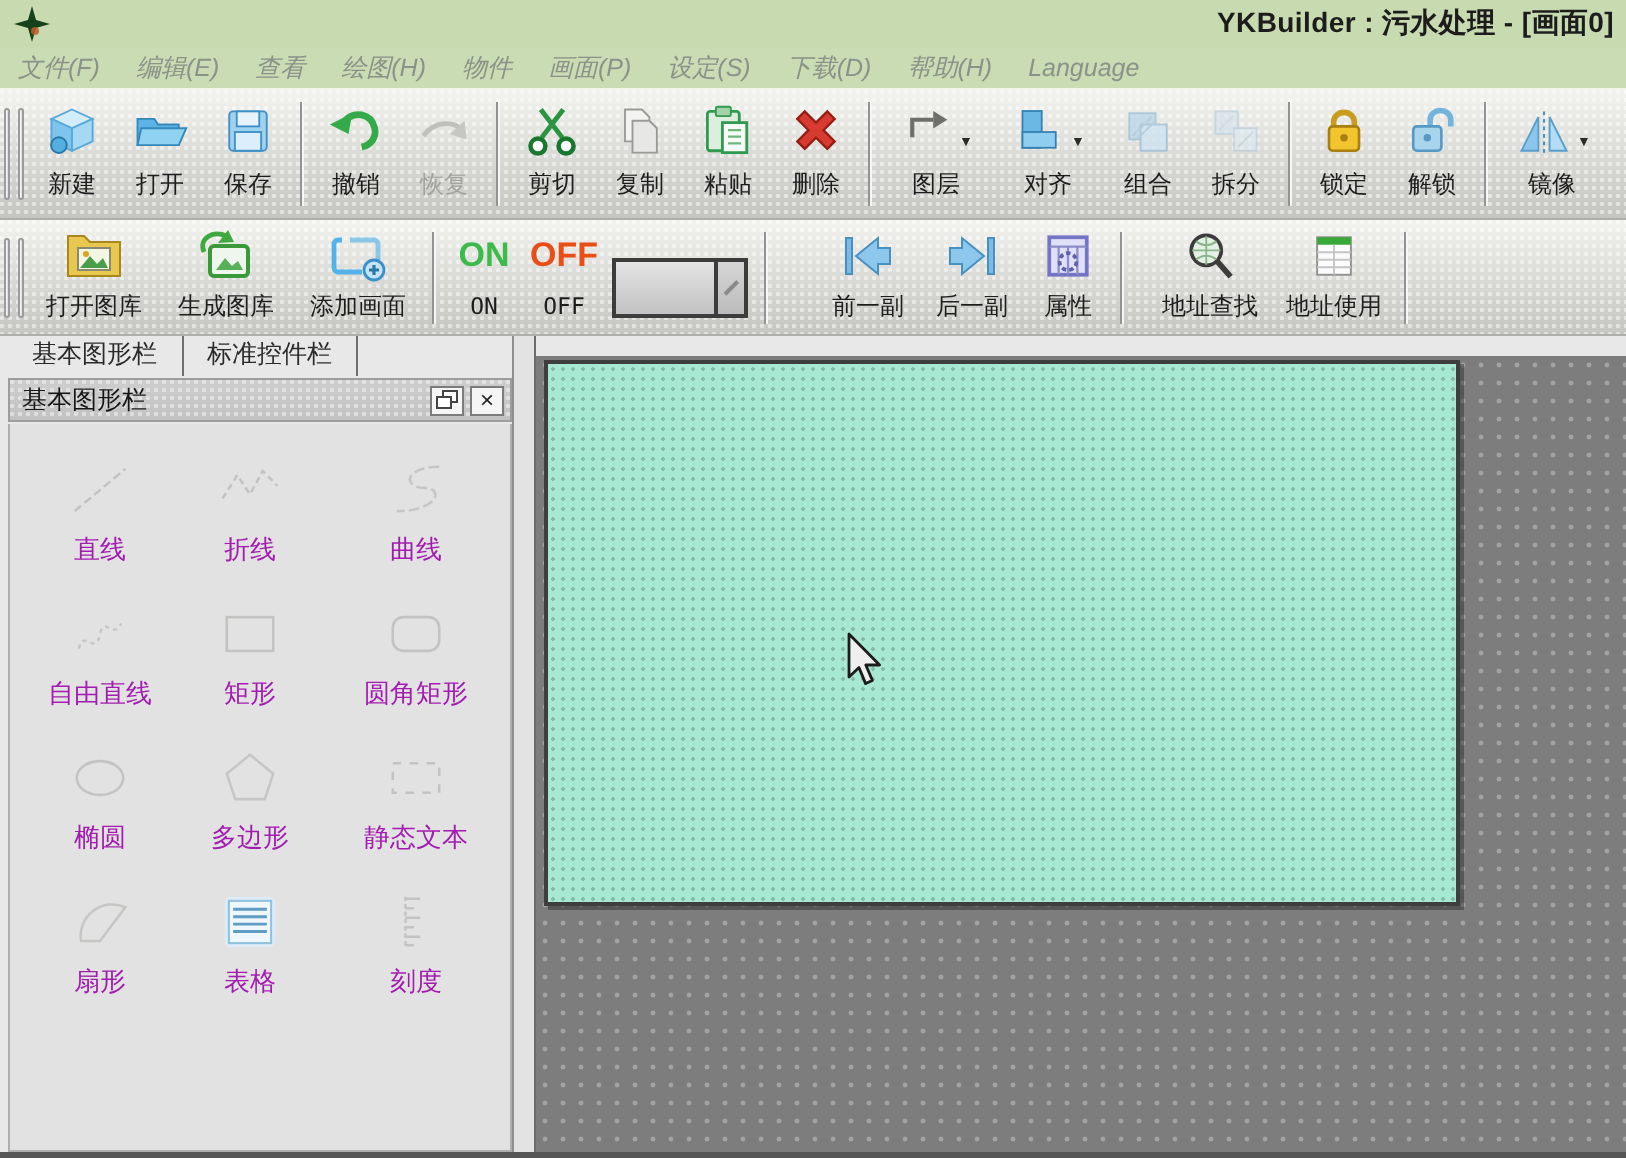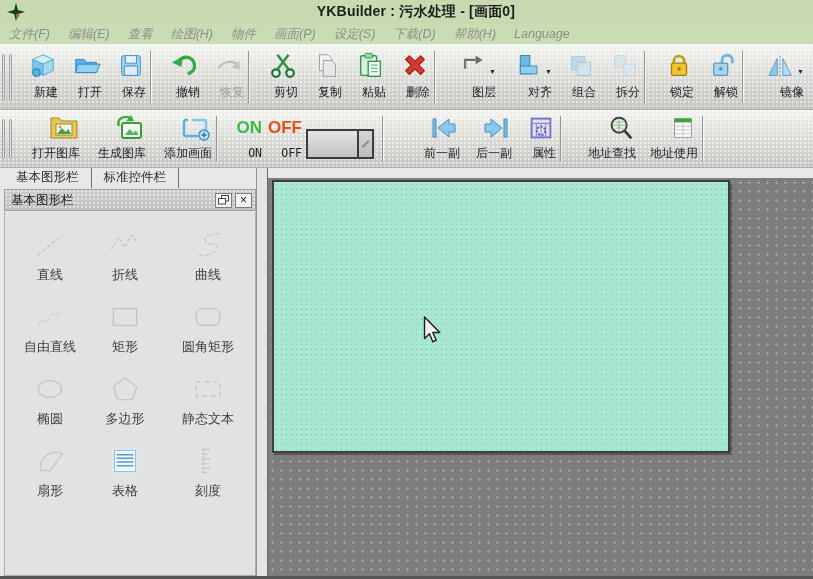--- a/index.html
+++ b/index.html
@@ -9,21 +9,21 @@
     font-family:"Liberation Sans", sans-serif; background:#e6e6e6;
     -webkit-font-smoothing:antialiased;
   }
   
   .titlebar {
     position:absolute; left:0; top:0; width:813px; height:24px;
     background:#c7dab0; display:flex; align-items:center;
   }
   .app-logo { margin-left:7px; display:flex; }
   .title-text {
-    flex:1; text-align:center; padding-right:6px;
+    flex:1; text-align:right; padding-right:6px;
     font-size:14px; font-weight:bold; color:#1c1c1c; letter-spacing:.2px;
   }
   
   .menubar {
     position:absolute; left:0; top:24px; width:813px; height:21px;
     background:#cadcb4; display:flex; align-items:center;
     border-bottom:1px solid #f2f5ea;
   }
   .menu-item { padding:2px 9px; font-size:12.5px; color:#8b9287; cursor:default;font-style:italic; }
   
@@ -42,21 +42,21 @@
     background:linear-gradient(90deg,#fdfdfd,#d8d8d8);
     border:1px solid #9b9b9b;
   }
   .tb2 .grip { height:40px; }
   .tb-sep {
     width:0; height:52px; margin:0 4px; align-self:center;
     border-left:1px solid #939393; border-right:1px solid #f6f6f6;
   }
   .tb2 .tb-sep { height:46px; }
   .tb-btn {
-    display:flex; flex-direction:column; align-items:flex-end;
+    display:flex; flex-direction:column; align-items:center;
     justify-content:flex-start; padding-top:5px; height:100%;
     cursor:default;
   }
   .tb-btn .icon-row { height:32px; display:flex; align-items:center; gap:1px; }
   .tb2 .tb-btn { padding-top:3px; }
   .tb2 .tb-btn .icon-row { height:30px; }
   .tb-label { font-size:12px; color:#1d1d1d; white-space:nowrap; margin-top:2px; }
   .tb-label.dim { color:#a2a29e; }
   .dd-arrow { font-size:7px; color:#2a2a2a; margin-left:1px; margin-top:10px; }
   .w44{width:44px;} .w56{width:56px;} .w66{width:66px;} .w40{width:40px;}
@@ -94,21 +94,21 @@
     font-size:12px; line-height:1; color:#222; cursor:default;
   }
   .pane-body {
     position:absolute; left:4px; right:0; top:44px; bottom:3px;
     background:#e2e2e2; border:1px solid #aeaeae; border-top:none;
     padding:12px 0 0 6px;
     display:grid; grid-template-columns:78px 72px 94px; grid-auto-rows:72px;
   }
   .shape-item { display:flex; flex-direction:column; align-items:center; justify-content:flex-start; cursor:default; }
   .shape-item .shape-icon { height:42px; display:flex; align-items:center; justify-content:center; }
-  .shape-label { font-size:13px; color:#404040; white-space:nowrap; }
+  .shape-label { font-size:13px; color:#a21caf; white-space:nowrap; }
   
   .workspace { flex:1; height:100%; position:relative; }
   .ws-topstrip { position:absolute; left:0; top:0; right:0; height:10px; background:#e8e8e8; }
   .ws-area {
     position:absolute; left:0; right:0; top:10px; bottom:3px;
     background-color:#7d7d7d;
     background-image:radial-gradient(circle, #a3a3a3 1px, transparent 1.4px);
     background-size:9px 9px;
   }
   .design-canvas {

